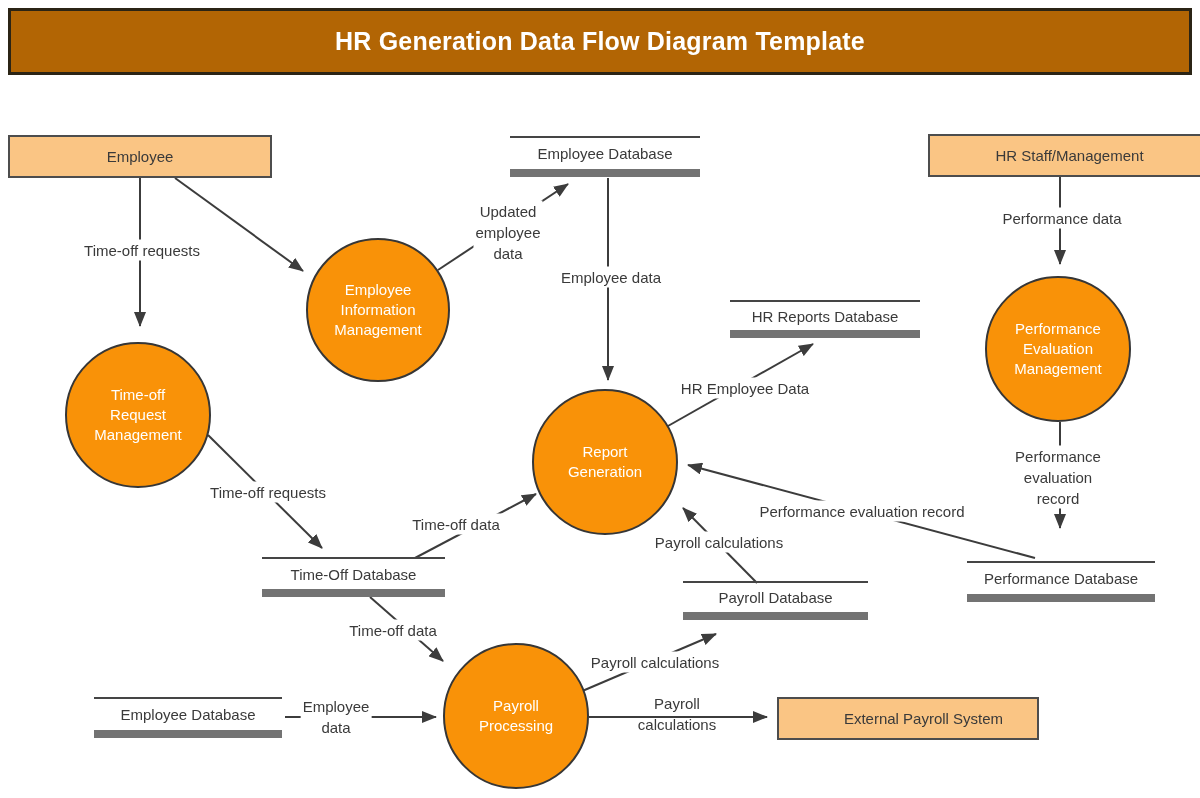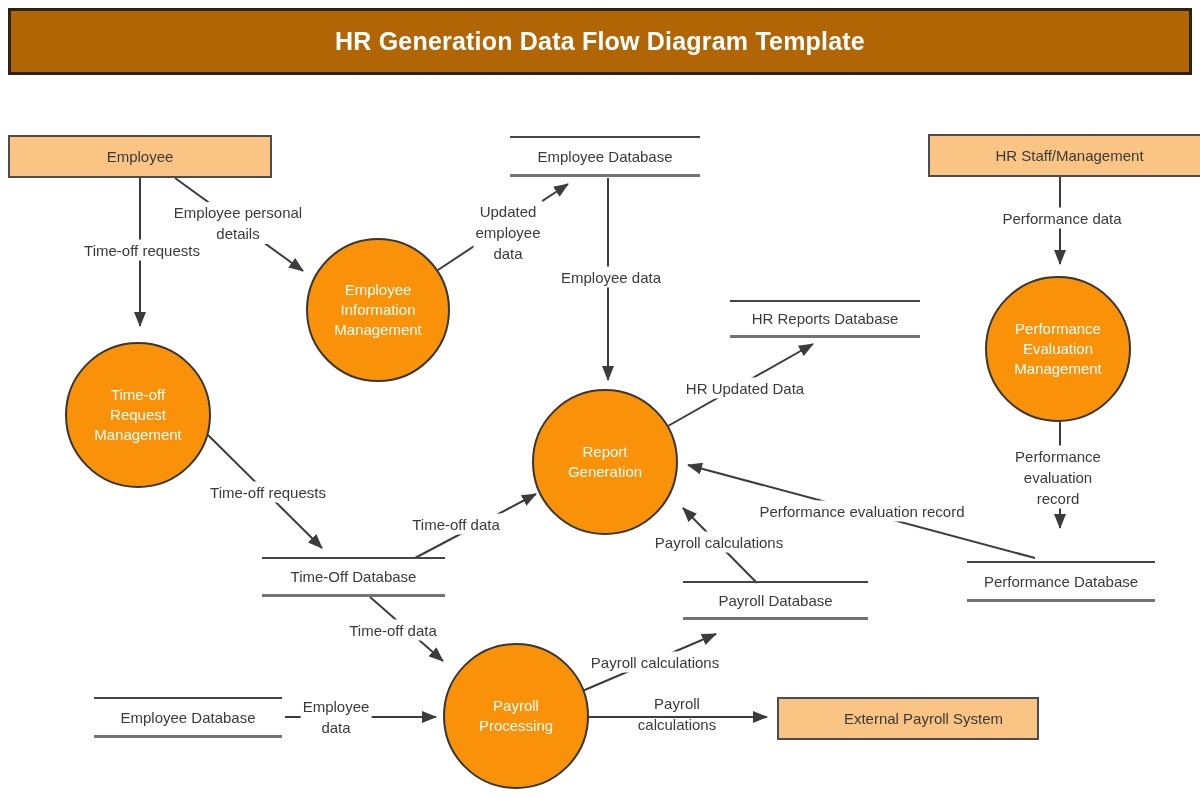--- a/index.html
+++ b/index.html
@@ -18,21 +18,21 @@
     position:absolute;z-index:2;background:#FAC584;border:2px solid #4D4D4D;
     display:flex;align-items:center;justify-content:center;
     color:#3A3A3A;font-size:15px;box-sizing:border-box;
   }
   .process{
     position:absolute;z-index:2;background:#F99208;border:2px solid #363636;
     border-radius:50%;display:flex;align-items:center;justify-content:center;
     color:#ffffff;font-size:15px;line-height:20px;text-align:center;box-sizing:border-box;
   }
   .datastore{
-    position:absolute;z-index:2;border-top:2px solid #454545;border-bottom:3px solid #737373;
+    position:absolute;z-index:2;border-top:2px solid #454545;border-bottom:8px solid #737373;
     display:flex;align-items:center;justify-content:center;
     color:#3A3A3A;font-size:15px;box-sizing:border-box;background:transparent;
   }
   .flow-label{
     position:absolute;z-index:3;transform:translate(-50%,-50%);
     color:#3A3A3A;font-size:15px;line-height:21px;text-align:center;
     white-space:pre-line;background:#ffffff;padding:0 2px;
   }
   .flow-label.no-bg{background:transparent;}
   .pre{white-space:pre-line;}
@@ -100,28 +100,26 @@
   </div>
 
   <div class="datastore" style="left:510px;top:136px;width:190px;height:41px;">Employee Database</div>
   <div class="datastore" style="left:730px;top:300px;width:190px;height:38px;">HR Reports Database</div>
   <div class="datastore" style="left:262px;top:557px;width:183px;height:40px;">Time-Off Database</div>
   <div class="datastore" style="left:683px;top:581px;width:185px;height:39px;">Payroll Database</div>
   <div class="datastore" style="left:967px;top:561px;width:188px;height:41px;">Performance Database</div>
   <div class="datastore" style="left:94px;top:697px;width:188px;height:41px;">Employee Database</div>
 
   <div class="flow-label" style="left:142px;top:250px;">Time-off requests</div>
-  <div class="flow-label" style="left:238px;top:223px;">Employee personal
-details</div>
   <div class="flow-label" style="left:508px;top:232px;">Updated
 employee
 data</div>
   <div class="flow-label" style="left:611px;top:277px;">Employee data</div>
   <div class="flow-label" style="left:1062px;top:218px;">Performance data</div>
-  <div class="flow-label" style="left:745px;top:388px;">HR Updated Data</div>
+  <div class="flow-label" style="left:745px;top:388px;">HR Employee Data</div>
   <div class="flow-label" style="left:1058px;top:477px;">Performance evaluation
 record</div>
   <div class="flow-label" style="left:862px;top:511px;">Performance evaluation record</div>
   <div class="flow-label" style="left:719px;top:542px;">Payroll calculations</div>
   <div class="flow-label" style="left:268px;top:492px;">Time-off requests</div>
   <div class="flow-label" style="left:456px;top:524px;">Time-off data</div>
   <div class="flow-label" style="left:393px;top:630px;">Time-off data</div>
   <div class="flow-label" style="left:655px;top:662px;">Payroll calculations</div>
   <div class="flow-label" style="left:336px;top:717px;">Employee
 data</div>

